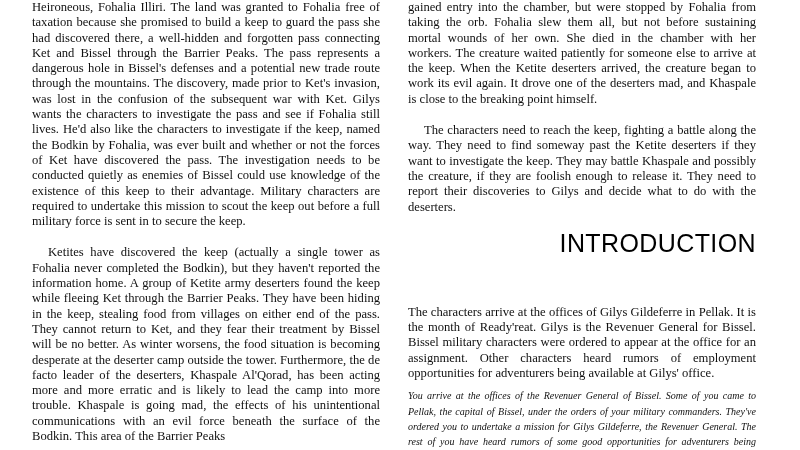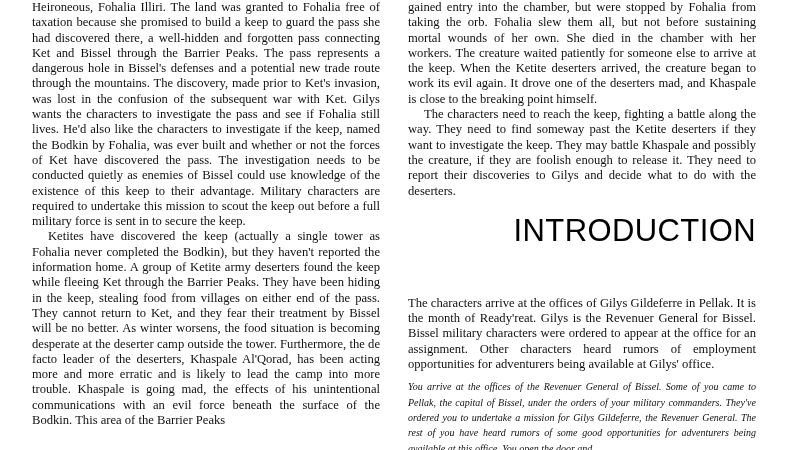--- a/index.html
+++ b/index.html
@@ -42,26 +42,26 @@
     -webkit-hyphens: auto;
   }
   p.first {
     text-indent: 0;
     margin-top: 47px;
   }
   p.cont {
     text-indent: 0;
   }
   p + p {
-    margin-top: 0;
+    margin-top: 16px;
   }
   h2.section-head {
     font-family: "Liberation Sans", sans-serif;
     font-weight: 400;
-    font-size: 31px;
+    font-size: 25px;
     letter-spacing: 0.4px;
     text-align: right;
     margin: 14px 0 6px 0;
     color: #000;
   }
   p.boxed-read {
     font-style: italic;
     font-size: 10px;
     line-height: 15.3px;
     text-indent: 0;

